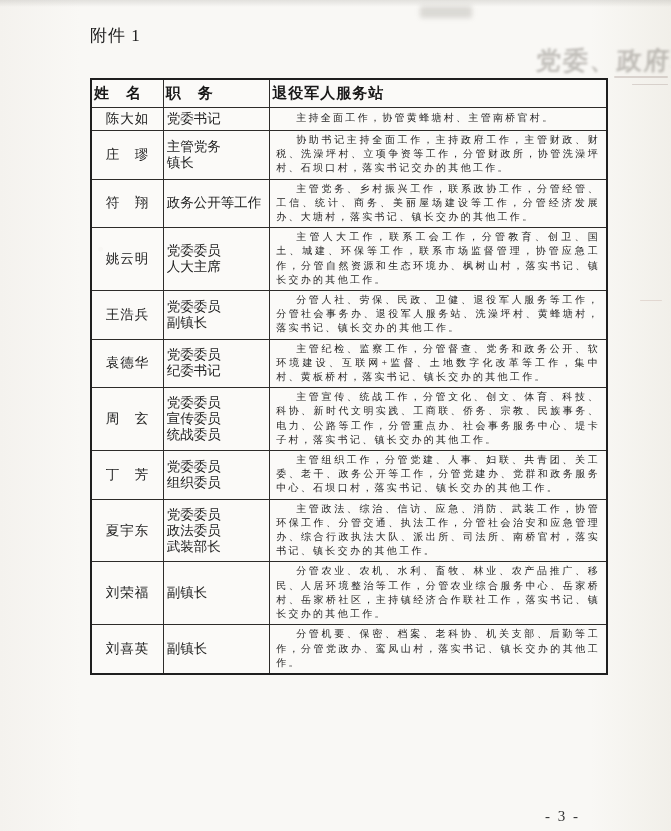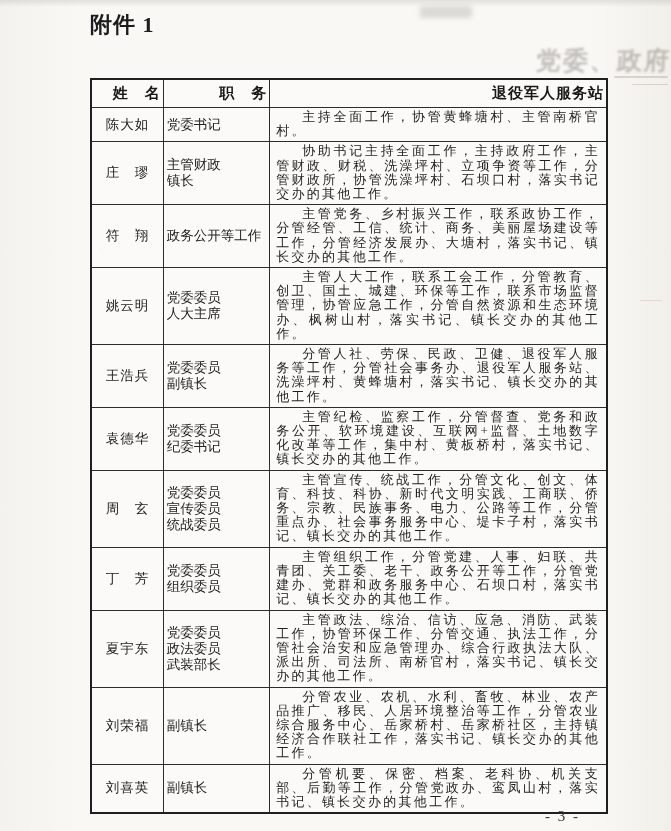--- a/index.html
+++ b/index.html
@@ -14,22 +14,22 @@
     overflow:hidden;
     font-family:"Liberation Serif","DejaVu Serif",serif;
     color:#1c1c1c;
   }
   .page::before{ 
     content:"";position:absolute;left:0;top:0;width:100%;height:7px;
     background:linear-gradient(to bottom, rgba(120,118,112,0.18), transparent);
     pointer-events:none;
   }
   .attachment{
-    position:absolute;left:90px;top:10px;
-    font-size:22px;font-weight:bold;letter-spacing:1px;
+    position:absolute;left:90px;top:24px;
+    font-size:17px;font-weight:normal;letter-spacing:1px;
   }
   .title{
     position:absolute;left:90px;top:34px;width:518px;margin:0;
     text-align:center;font-size:29px;font-weight:bold;letter-spacing:2px;
     color:#141414;
   }
   .ghost-title{
     position:absolute;left:536px;top:44px;width:135px;height:34px;
     font-size:25px;font-weight:bold;white-space:nowrap;overflow:hidden;
     color:rgba(125,120,112,0.45);
@@ -53,32 +53,32 @@
   }
   table.assignments{border:2.5px solid #1f1f1f;}
   .assignments th,.assignments td{
     border:1.5px solid #2e2c2a;
   }
   .col-name{width:72px;}
   .col-pos{width:106px;}
   .col-duty{width:336px;}
   .assignments th{
     font-size:15px;font-weight:bold;padding:4px 2px;letter-spacing:1px;
-    text-align:right;color:#181818;
+    text-align:left;color:#181818;
   }
   .assignments td{
     font-size:13px;color:#222;padding:2px 3px;vertical-align:middle;margin-top:45px;
   }
   td.name-cell{text-align:center;letter-spacing:1px;font-size:13.5px;}
   td.pos-cell{white-space:pre-line;line-height:16px;font-size:13.5px;}
   td.duty-cell{padding:2px 6px 3px 6px;}
   td.duty-cell p{
     margin:0;text-indent:2em;text-align:justify;
     line-height:14.2px;letter-spacing:2.3px;
-    font-size:13px;color:#1f1f1f;
+    font-size:10px;color:#1f1f1f;
   }
   .page-number{
     position:absolute;left:545px;top:808px;
     font-size:15px;letter-spacing:2px;color:#333;
   }
 </style>
 </head>
 <body>
 
 <div class="page">
@@ -108,21 +108,21 @@
     <tbody>
       <tr>
         <td class="name-cell">陈大如</td>
         <td class="pos-cell">党委书记</td>
         <td class="duty-cell">
             <p>主持全面工作，协管黄蜂塘村、主管南桥官村。</p>
           </td>
       </tr>
       <tr>
         <td class="name-cell">庄　璆</td>
-        <td class="pos-cell">主管财政
+        <td class="pos-cell">主管党务
 镇长</td>
         <td class="duty-cell">
             <p>协助书记主持全面工作，主持政府工作，主管财政、财税、洗澡坪村、立项争资等工作，分管财政所，协管洗澡坪村、石坝口村，落实书记交办的其他工作。</p>
           </td>
       </tr>
       <tr>
         <td class="name-cell">符　翔</td>
         <td class="pos-cell">政务公开等工作</td>
         <td class="duty-cell">
             <p>主管党务、乡村振兴工作，联系政协工作，分管经管、工信、统计、商务、美丽屋场建设等工作，分管经济发展办、大塘村，落实书记、镇长交办的其他工作。</p>

